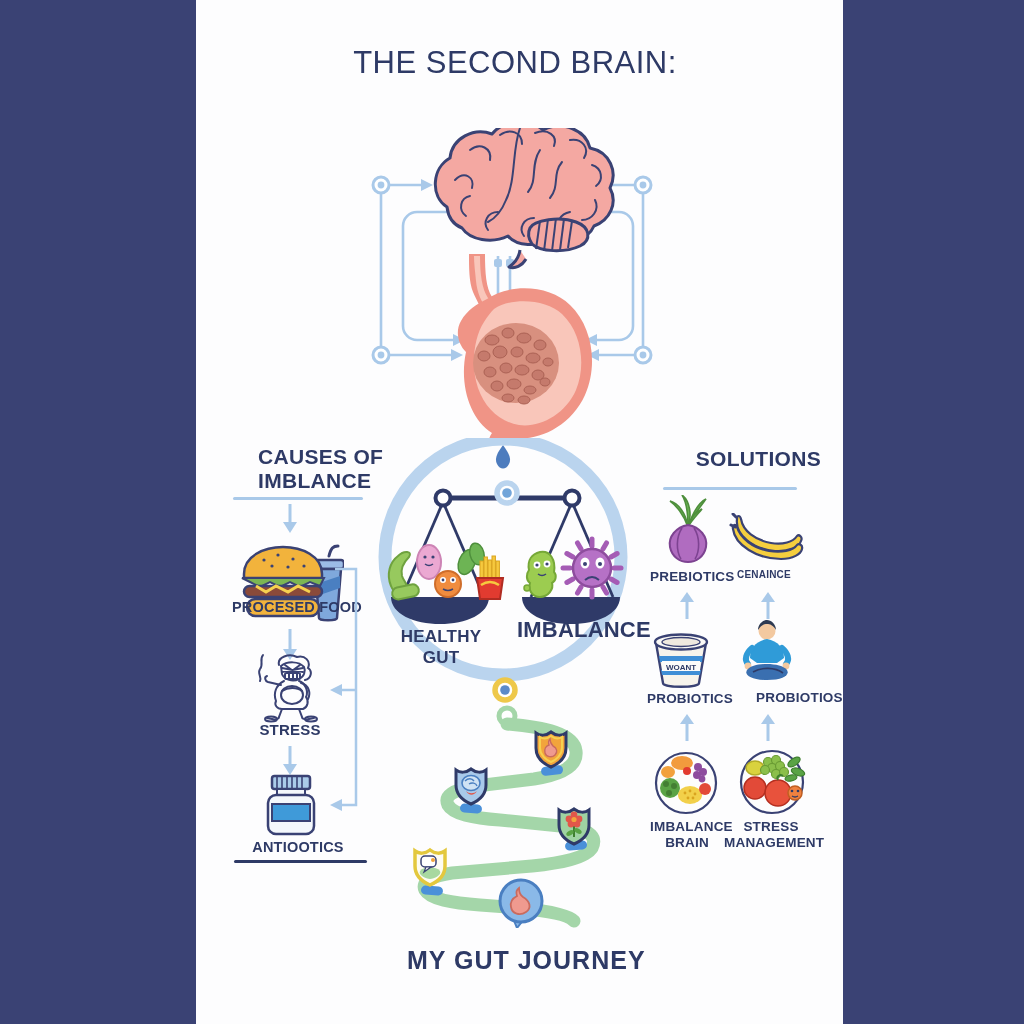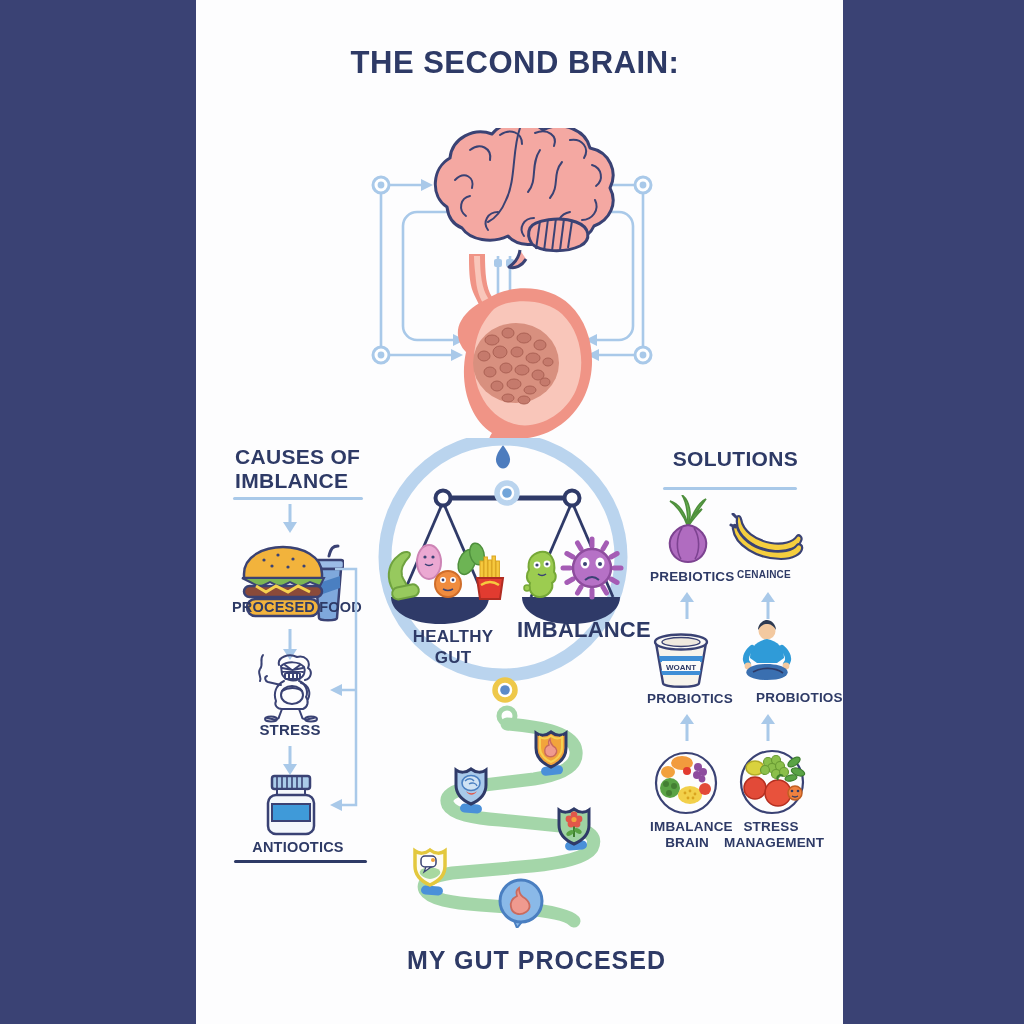--- a/index.html
+++ b/index.html
@@ -8,25 +8,25 @@
     background:#3a4274;
     font-family:"Liberation Sans", sans-serif;
   }
   .page{position:absolute;left:196px;top:0;width:647px;height:1024px;background:#fdfdfe;}
   .abs{position:absolute;}
   .lbl{
     position:absolute;color:#2e3a66;font-weight:bold;text-align:center;
     line-height:1.22;letter-spacing:0.2px;white-space:nowrap;
   }
   .lbl.wrap{white-space:normal;}
-  .hdr{position:absolute;color:#2e3a66;font-weight:bold;font-size:21px;line-height:1.13;letter-spacing:0.3px;}
+  .hdr{position:absolute;color:#2e3a66;font-weight:bold;font-size:21px;line-height:1.13;letter-spacing:0.3px;margin-left:23px;}
   .rule{position:absolute;height:3px;background:#a9c9e9;border-radius:2px;}
   .title{
     position:absolute;left:330px;top:46px;width:370px;text-align:center;
-    color:#2e3a66;font-weight:bold;font-size:31px;line-height:1.12;letter-spacing:0.5px;
+    color:#2e3a66;font-weight:normal;font-size:31px;line-height:1.12;letter-spacing:0.5px;
   }
 </style>
 </head>
 <body>
 
 <div class="page"></div>
 
 <div class="title">
   <span>THE SECOND BRAIN:</span><br>
 </div>
@@ -334,21 +334,21 @@
     <circle cx="585" cy="564" r="2" fill="#3a4274"></circle>
       <circle cx="600" cy="564" r="2" fill="#3a4274"></circle>
     <path d="M585,580 Q592,574 599,580" stroke="#3a4274" stroke-width="2" fill="none"></path>
   </g>
 
   <circle cx="507" cy="493" r="10" fill="#fff" stroke="#bad4ee" stroke-width="5.5"></circle>
   <circle cx="507" cy="493" r="4.8" fill="#72a5d9"></circle>
   <circle cx="505" cy="690" r="10" fill="#fff" stroke="#eec84a" stroke-width="5.5"></circle>
   <circle cx="505" cy="690" r="4.8" fill="#5b8ac9"></circle>
 </svg>
-<div class="lbl wrap" style="left:408px;top:627px;width:90px;font-size:17px">
+<div class="lbl wrap" style="left:396px;top:627px;width:90px;font-size:17px">
   <span>HEALTHY</span><br>
   <span>GUT</span>
 </div>
 <div class="lbl" style="left:517px;top:617px;width:100px;font-size:22px">IMBALANCE</div>
 
 <div class="hdr" style="left:663px;top:447px;width:135px;text-align:right">SOLUTIONS</div>
 <div class="rule" style="left:663px;top:487px;width:134px"></div>
 
 <svg class="abs" style="left:664px;top:495px" width="48" height="68" viewBox="0 0 48 68">
   <g fill="#6db454" stroke="#4e8f3c" stroke-width="1.6">
@@ -521,13 +521,13 @@
     <circle cx="3" cy="-5" r="2" fill="#f2a43c"></circle>
   </g>
 
   <g transform="translate(521,901)">
     <path d="M-8,17 L-4,27 L3,18 Z" fill="#8ab9e8" stroke="#4a7fc1" stroke-width="2"></path>
     <circle cx="0" cy="0" r="21" fill="#8ab9e8" stroke="#4a7fc1" stroke-width="3"></circle>
     <path d="M-2,-13 C-2,-8 -1,-6 2,-4 C9,0 11,7 5,11 C-1,15 -9,13 -10,6 C-11,1 -8,-3 -4,-5 C-5,-8 -5,-11 -2,-13 Z" fill="#ef9a8f" stroke="#c96b5e" stroke-width="1.8"></path>
   </g>
 </svg>
 
-<div class="lbl" style="left:407px;top:945px;width:224px;font-size:25px;letter-spacing:1px">MY GUT PROCESED</div>
+<div class="lbl" style="left:407px;top:945px;width:224px;font-size:25px;letter-spacing:1px">MY GUT JOURNEY</div>
 
 </body></html>

